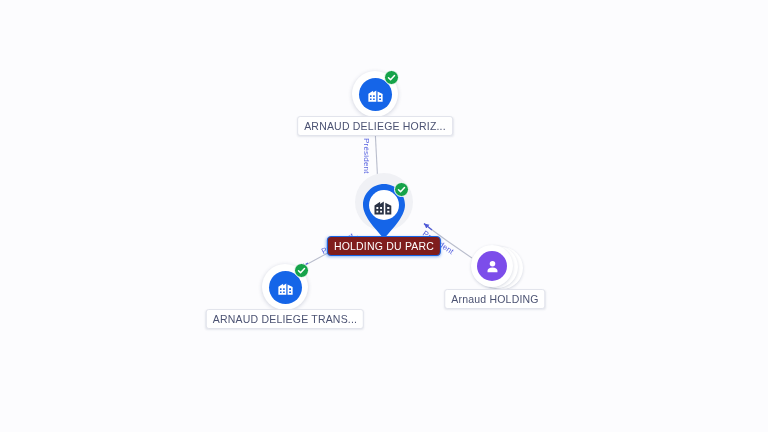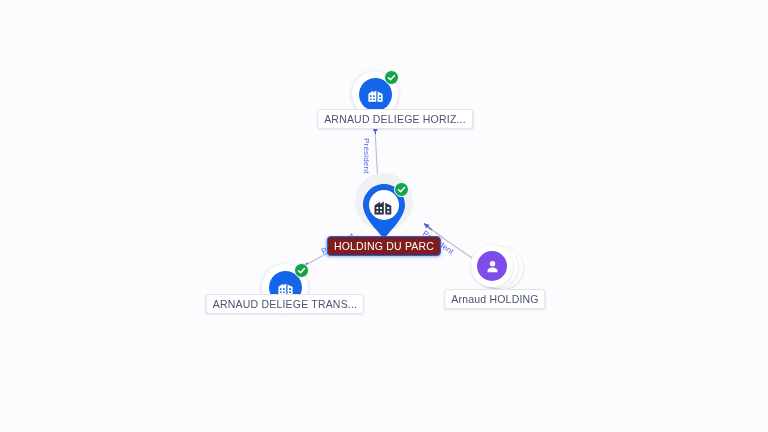--- a/index.html
+++ b/index.html
@@ -204,21 +204,21 @@
           <path d="M3 21V11.2L9 7.2V9.6L13 7V21H3zm2-2h2v-2H5v2zm0-4h2v-2H5v2zm4 4h2v-2H9v2zm0-4h2v-2H9v2z"></path>
           <path d="M14.6 21V8.2l6.4 3.2V21h-6.4zm2-2h2.4v-2h-2.4v2zm0-4h2.4v-2h-2.4v2z"></path>
         </svg>
       </div>
       <div class="badge-check">
         <svg width="9" height="9" viewBox="0 0 24 24" fill="none" stroke="#ffffff" stroke-width="4" stroke-linecap="round" stroke-linejoin="round">
           <path d="M4 12.5 L9.5 18 L20 6.5"></path>
         </svg>
       </div>
     </div>
-    <div class="node-label" style="left:0px; top:15px;margin-left:20px;">ARNAUD DELIEGE HORIZ...</div>
+    <div class="node-label" style="left:0px; top:22px;">ARNAUD DELIEGE HORIZ...</div>
   </div>
 
   <div class="node" style="left:384px; top:212px;">
     <div class="pin-node">
       <div class="pin-halo"></div>
       <svg class="pin-shape" width="52" height="62" viewBox="0 0 52 62">
         <path d="M26 2 C14.4 2 5 11.4 5 23 C5 35.5 20 49 26 57 C32 49 47 35.5 47 23 C47 11.4 37.6 2 26 2 z" fill="#1565e8"></path>
         <circle cx="26" cy="23" r="15" fill="#ffffff"></circle>
         <g transform="translate(16.5,13.5)" fill="#2b3446">
           <path d="M0 19V9.9L5.6 6.2V8.4L9.3 6V19H0zm1.9-1.9h1.9v-1.9H1.9v1.9zm0-3.7h1.9v-1.9H1.9v1.9zm3.7 3.7h1.9v-1.9H5.6v1.9zm0-3.7h1.9v-1.9H5.6v1.9z"></path>
@@ -241,21 +241,21 @@
           <path d="M3 21V11.2L9 7.2V9.6L13 7V21H3zm2-2h2v-2H5v2zm0-4h2v-2H5v2zm4 4h2v-2H9v2zm0-4h2v-2H9v2z"></path>
           <path d="M14.6 21V8.2l6.4 3.2V21h-6.4zm2-2h2.4v-2h-2.4v2zm0-4h2.4v-2h-2.4v2z"></path>
         </svg>
       </div>
       <div class="badge-check">
         <svg width="9" height="9" viewBox="0 0 24 24" fill="none" stroke="#ffffff" stroke-width="4" stroke-linecap="round" stroke-linejoin="round">
           <path d="M4 12.5 L9.5 18 L20 6.5"></path>
         </svg>
       </div>
     </div>
-    <div class="node-label" style="left:0px; top:7px;">ARNAUD DELIEGE TRANS...</div>
+    <div class="node-label" style="left:0px; top:22px;">ARNAUD DELIEGE TRANS...</div>
   </div>
 
   <div class="node" style="left:495px; top:267px;">
     <div class="person-node">
       <div class="stack-card s3"></div>
       <div class="stack-card s2"></div>
       <div class="stack-card s1">
         <div class="person-disc">
           <svg width="17" height="17" viewBox="0 0 24 24" fill="#ffffff">
             <circle cx="12" cy="8" r="3.9"></circle>

